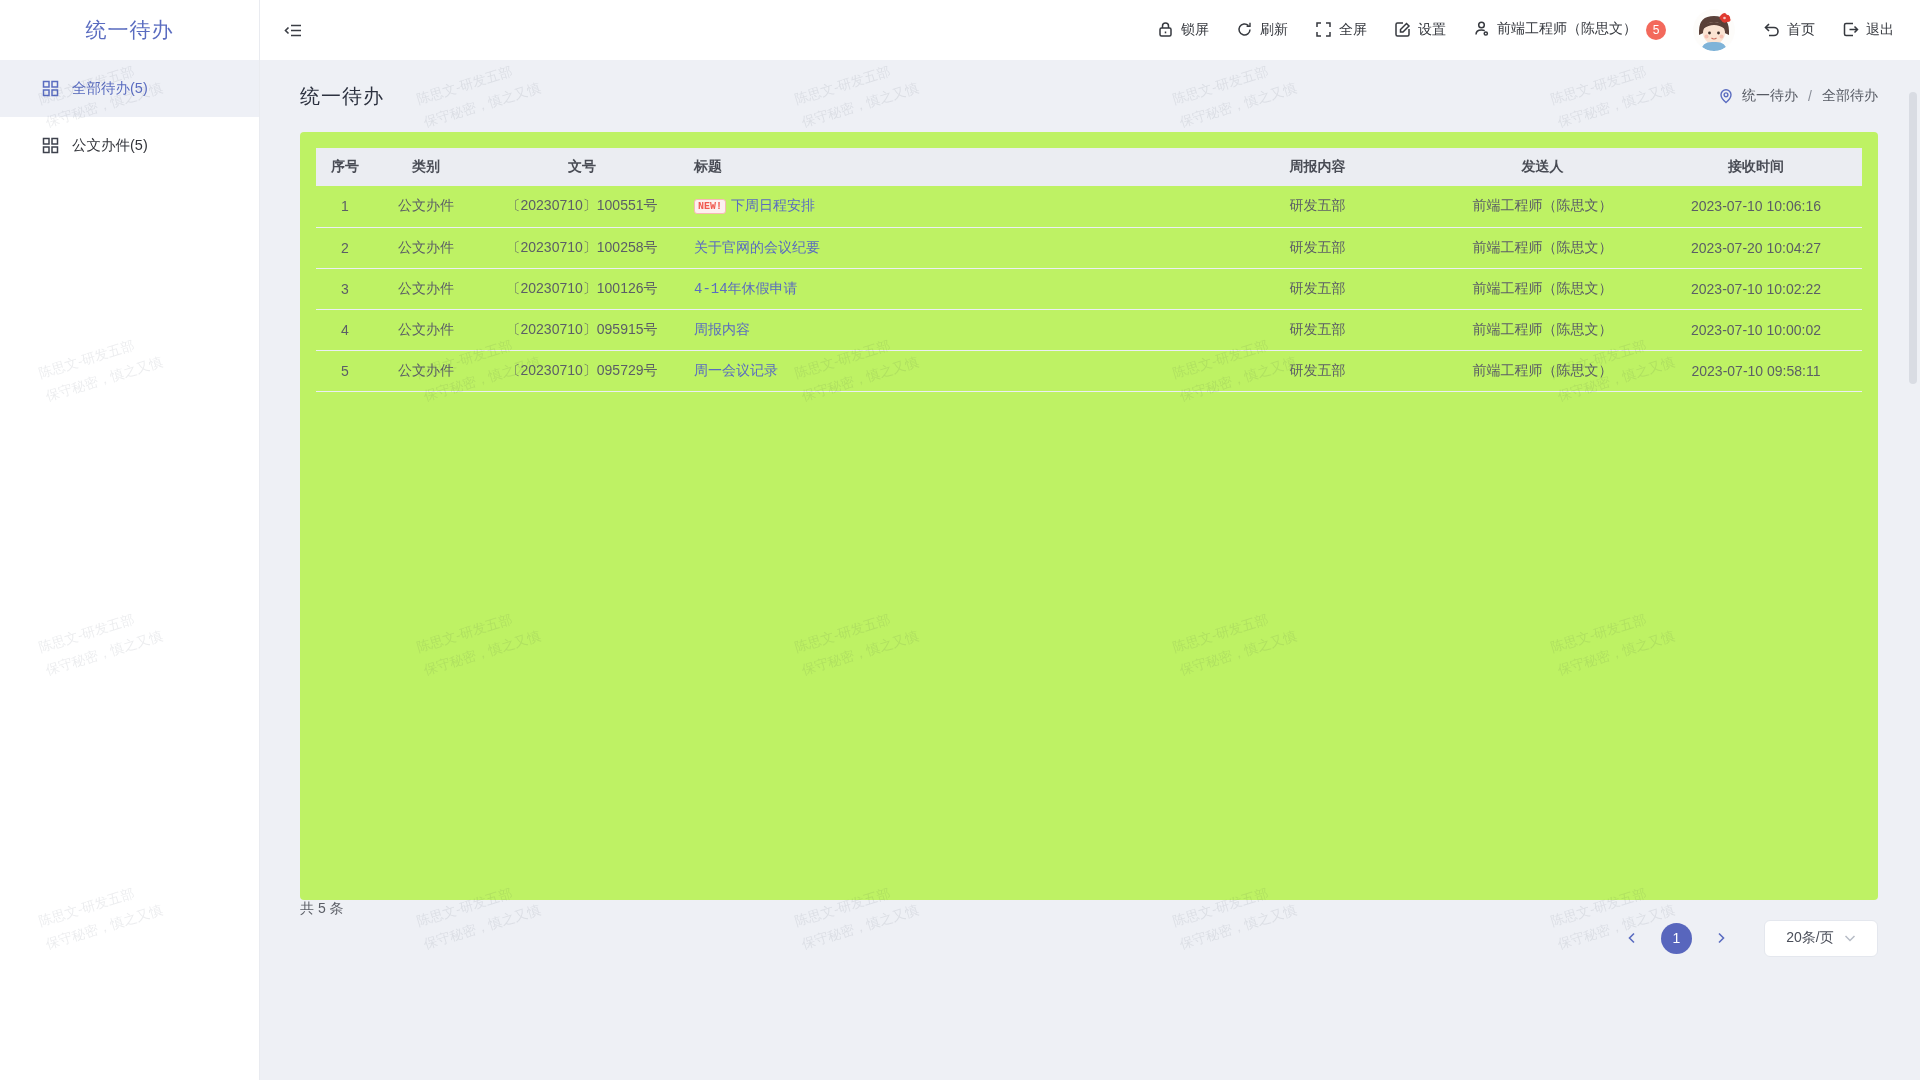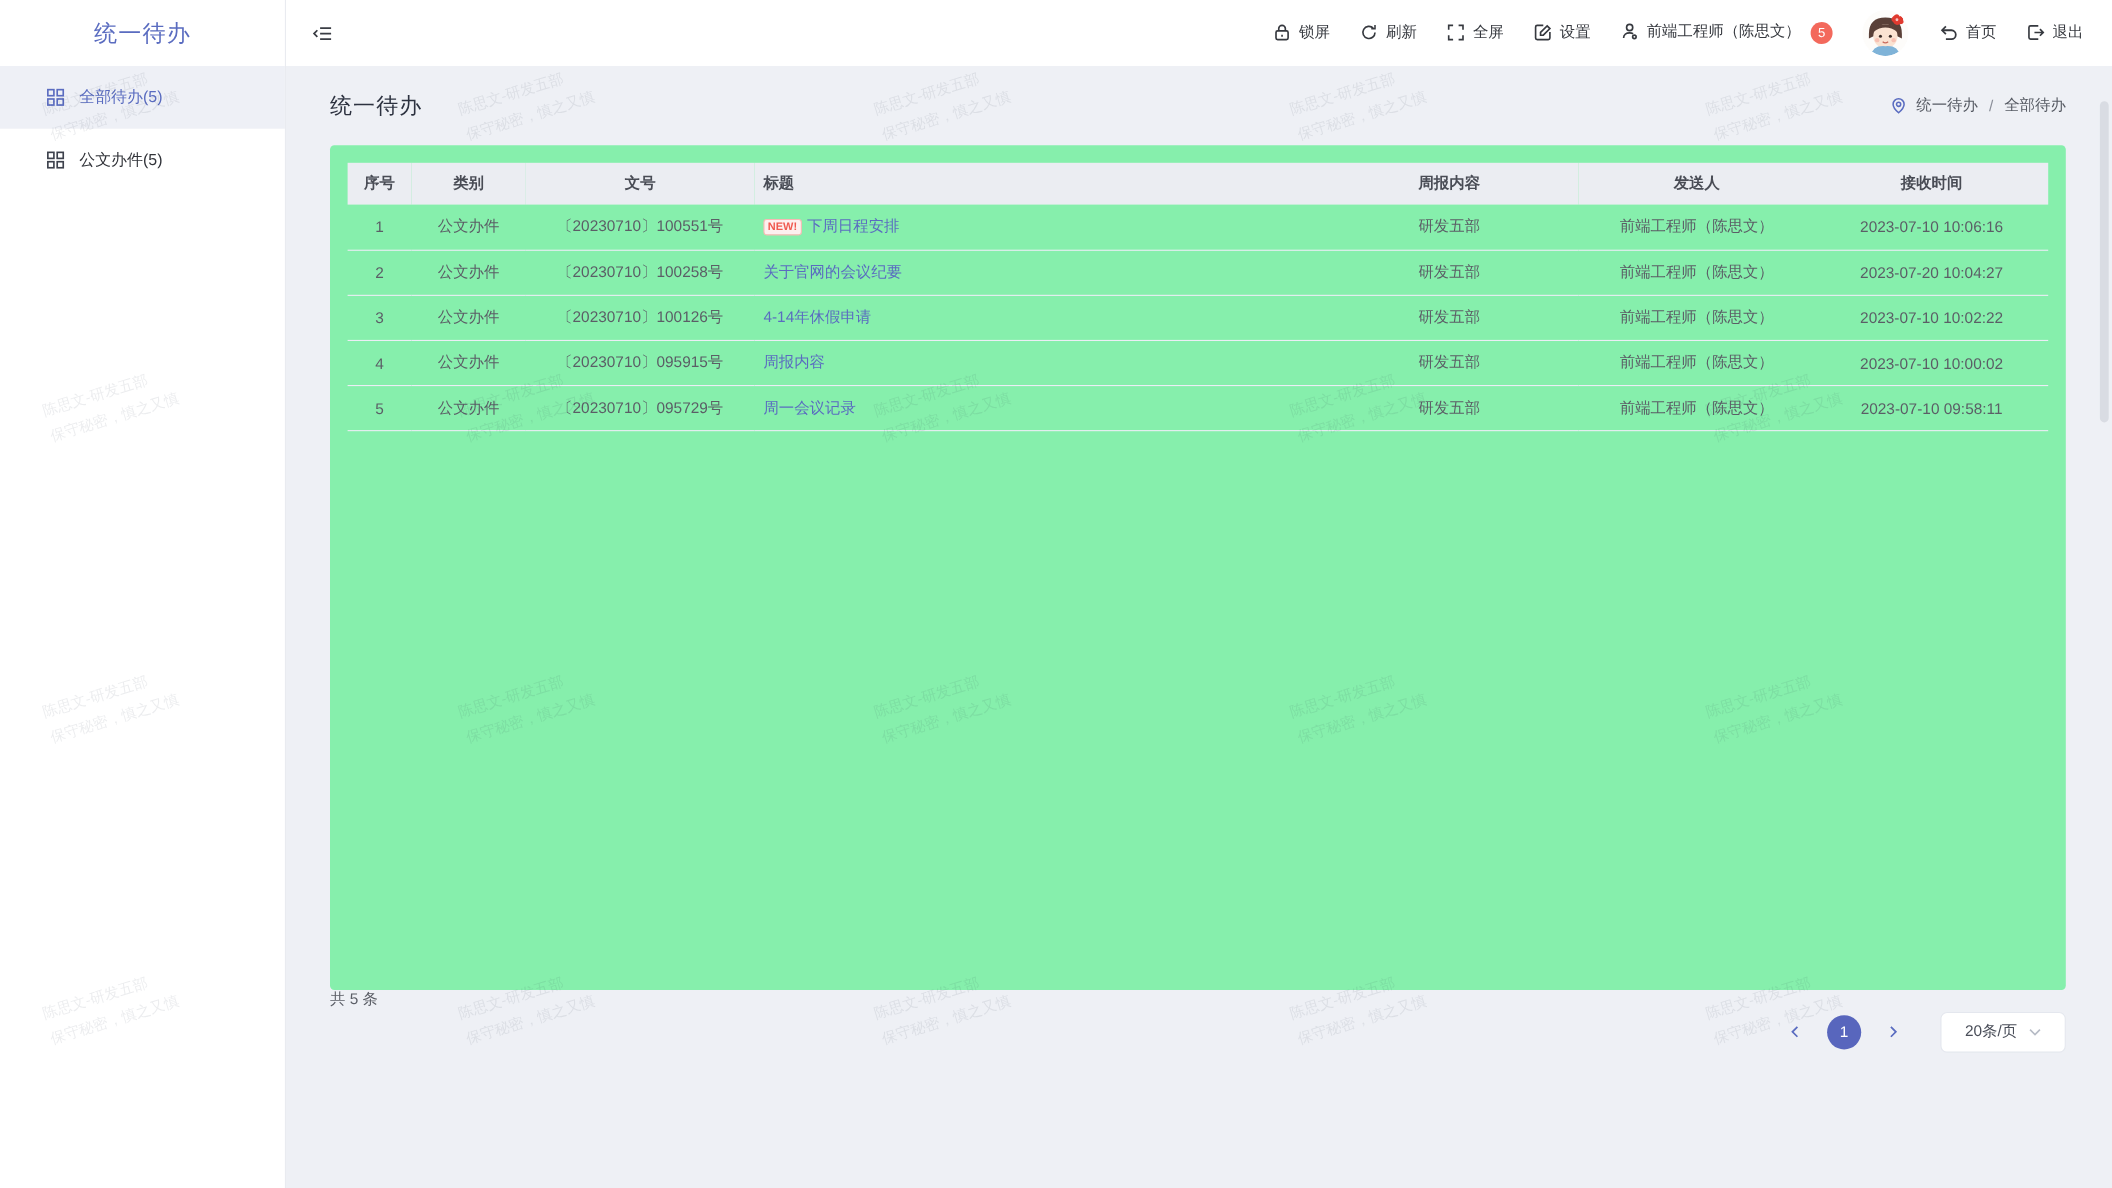--- a/index.html
+++ b/index.html
@@ -29,26 +29,26 @@
     min-width:20px; height:20px; border-radius:10px; background:#f3695c; color:#fff;
     font-size:12px; padding:0 5px; margin-left:2px; }
   .avatar { width:42px; height:42px; border-radius:50%; overflow:hidden; cursor:pointer;
     background:#fdfdfd; display:flex; align-items:center; justify-content:center; }
   
   .content { position:absolute; left:260px; top:60px; right:0; bottom:0; padding:0 42px 0 40px; }
   .content-head { height:72px; display:flex; align-items:center; justify-content:space-between; }
   .page-title { font-size:20px; color:#2d3240; font-weight:500; letter-spacing:1px; }
   .breadcrumb { display:flex; align-items:center; gap:8px; font-size:14px; color:#565a63; }
   .breadcrumb .sep { color:#8a8e98; margin:0 2px; }
-  .card { background:#86efac; border-radius:4px; height:768px; padding:16px; overflow:hidden; }
+  .card { background:#bef264; border-radius:4px; height:768px; padding:16px; overflow:hidden; }
   table { width:100%; border-collapse:collapse; font-size:14px; color:#5b5e66; table-layout:fixed; }
   thead th { background:#ebedf2; height:38px; font-weight:bold; color:#494c55; }
   tbody td { height:41px; border-bottom:1px solid #ebeef5; }
   .col-index,.col-category,.col-doc,.col-org,.col-sender,.col-received { text-align:center; }
-  .col-title { text-align:left; padding-left:8px; }
+  .col-title { text-align:left; padding-left:8px;font-family:Liberation Mono, monospace; }
   a.doc-link { color:#5a6cc0; text-decoration:none; cursor:pointer; }
   .new-badge { display:inline-block; font-size:10px; font-weight:bold; color:#f05a50;
     background:#fdf0ef; border:1px solid #f8b9b4; border-radius:3px; padding:1px 3px;
     margin-right:5px; vertical-align:1px; letter-spacing:0; }
   
   .pagination-row { height:76px; display:flex; justify-content:space-between; }
   .total-text { font-size:14px; color:#5b5e66; }
   .pager { display:flex; align-items:center; gap:14px; }
   .page-arrow { width:30px; height:30px; display:flex; align-items:center; justify-content:center;
     color:#5a6cc0; font-size:15px; cursor:pointer; }

